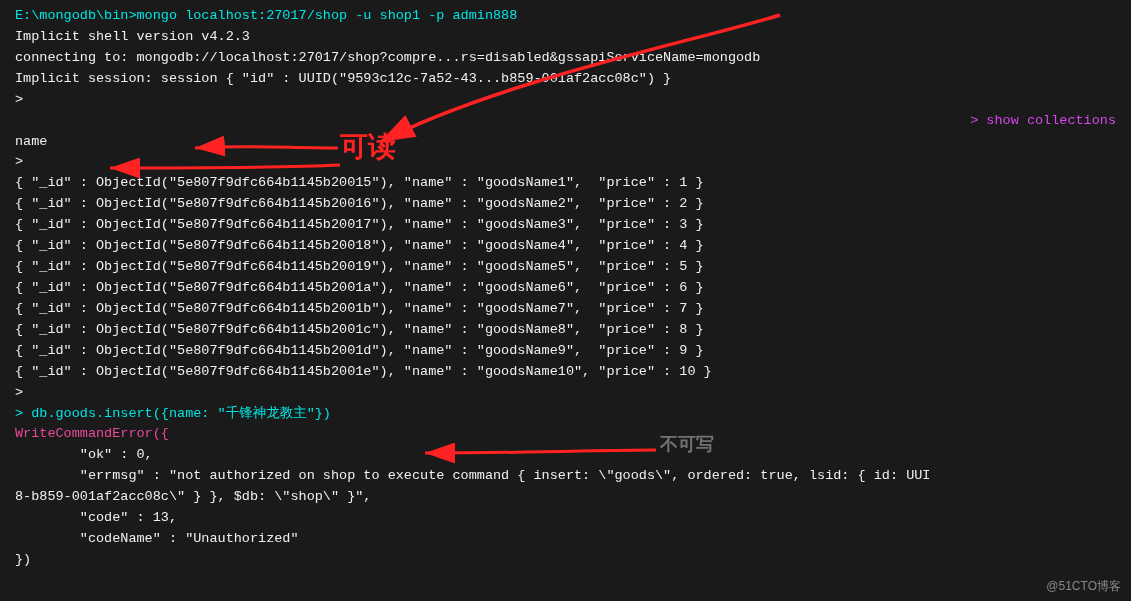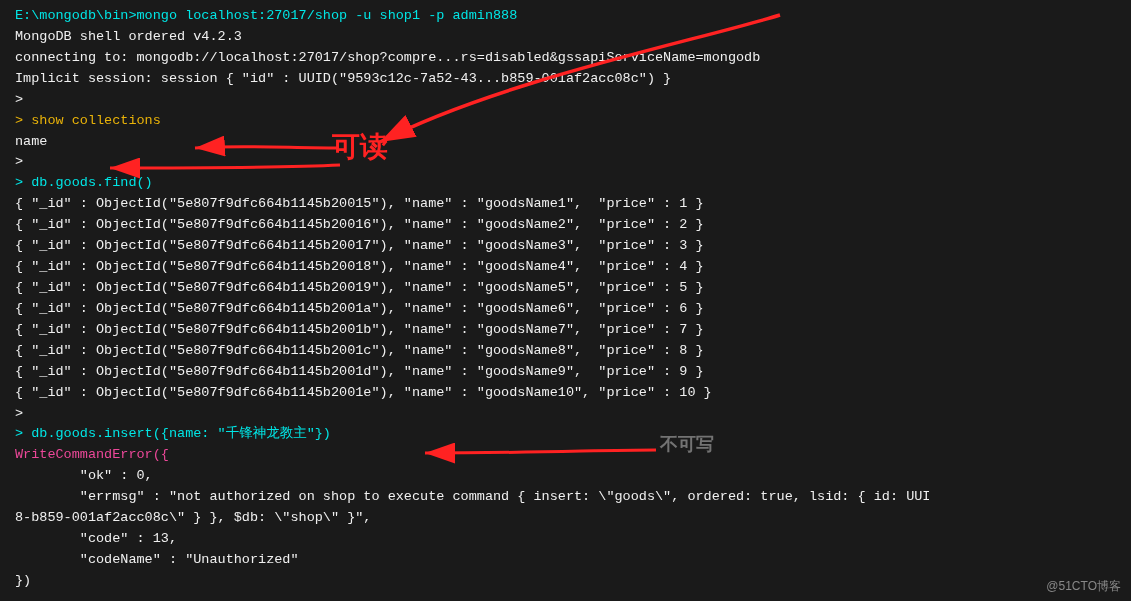--- a/index.html
+++ b/index.html
@@ -22,21 +22,21 @@
     }
     .line {
       line-height: 1.55;
       white-space: pre;
     }
 
     
     .label-kedu {
       position: absolute;
       top: 128px;
-      left: 332px;
+      left: 340px;
       color: #ff2222;
       font-family: Liberation Sans, sans-serif;
       font-size: 28px;
       font-weight: bold;
     }
 
     
     .label-bukexie {
       position: absolute;
       top: 432px;
@@ -68,28 +68,27 @@
       margin-left: 44px;
     }
   </style>
 </head>
 <body>
 
 <div class="terminal">
 
   <div id="lines-container">
       <div class="line" style="color: rgb(0, 229, 229);">E:\mongodb\bin&gt;mongo localhost:27017/shop -u shop1 -p admin888</div>
-      <div class="line" style="color: rgb(240, 240, 240);">MongoDB shell ordered v4.2.3</div>
+      <div class="line" style="color: rgb(240, 240, 240);">Implicit shell version v4.2.3</div>
       <div class="line" style="color: rgb(240, 240, 240);">connecting to: mongodb://localhost:27017/shop?compre...rs=disabled&amp;gssapiServiceName=mongodb</div>
       <div class="line" style="color: rgb(240, 240, 240);">Implicit session: session { "id" : UUID("9593c12c-7a52-43...b859-001af2acc08c") }</div>
       <div class="line" style="color: rgb(240, 240, 240);">&gt; </div>
-      <div class="line" style="color: #eab308;">&gt; show collections</div>
+      <div class="line" style="color: #d946ef; text-align: right;">&gt; show collections</div>
       <div class="line" style="color: rgb(240, 240, 240);">name</div>
       <div class="line" style="color: rgb(240, 240, 240);">&gt; </div>
-      <div class="line" style="color: rgb(0, 229, 229);">&gt; db.goods.find()</div>
       <div class="line" style="color: rgb(240, 240, 240);">{ "_id" : ObjectId("5e807f9dfc664b1145b20015"), "name" : "goodsName1",  "price" : 1 }</div>
       <div class="line" style="color: rgb(240, 240, 240);">{ "_id" : ObjectId("5e807f9dfc664b1145b20016"), "name" : "goodsName2",  "price" : 2 }</div>
       <div class="line" style="color: rgb(240, 240, 240);">{ "_id" : ObjectId("5e807f9dfc664b1145b20017"), "name" : "goodsName3",  "price" : 3 }</div>
       <div class="line" style="color: rgb(240, 240, 240);">{ "_id" : ObjectId("5e807f9dfc664b1145b20018"), "name" : "goodsName4",  "price" : 4 }</div>
       <div class="line" style="color: rgb(240, 240, 240);">{ "_id" : ObjectId("5e807f9dfc664b1145b20019"), "name" : "goodsName5",  "price" : 5 }</div>
       <div class="line" style="color: rgb(240, 240, 240);">{ "_id" : ObjectId("5e807f9dfc664b1145b2001a"), "name" : "goodsName6",  "price" : 6 }</div>
       <div class="line" style="color: rgb(240, 240, 240);">{ "_id" : ObjectId("5e807f9dfc664b1145b2001b"), "name" : "goodsName7",  "price" : 7 }</div>
       <div class="line" style="color: rgb(240, 240, 240);">{ "_id" : ObjectId("5e807f9dfc664b1145b2001c"), "name" : "goodsName8",  "price" : 8 }</div>
       <div class="line" style="color: rgb(240, 240, 240);">{ "_id" : ObjectId("5e807f9dfc664b1145b2001d"), "name" : "goodsName9",  "price" : 9 }</div>
       <div class="line" style="color: rgb(240, 240, 240);">{ "_id" : ObjectId("5e807f9dfc664b1145b2001e"), "name" : "goodsName10", "price" : 10 }</div>

